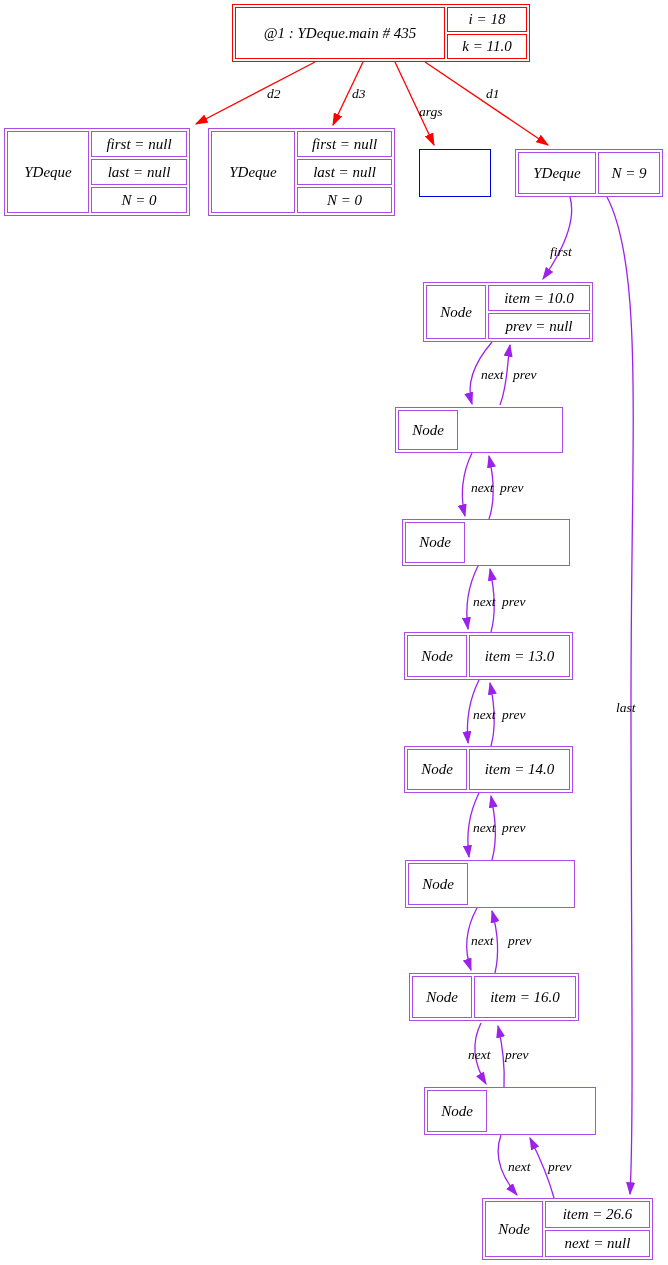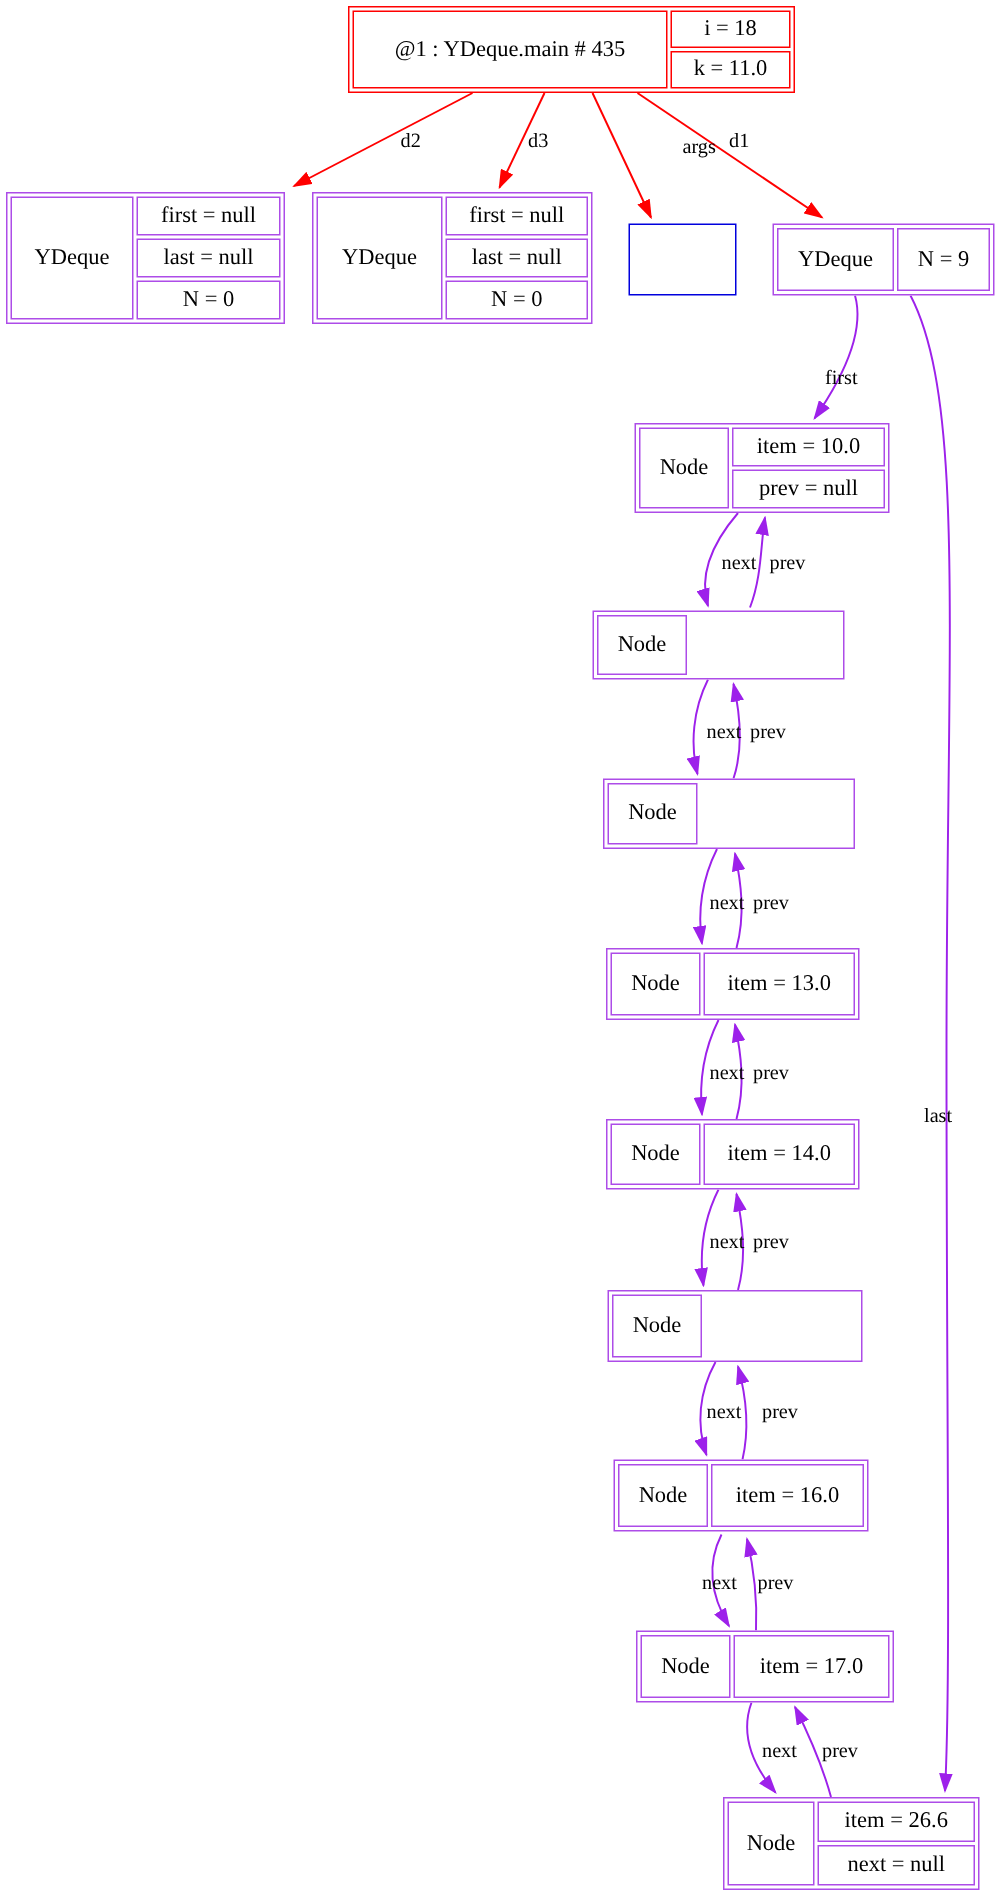--- a/index.html
+++ b/index.html
@@ -7,21 +7,21 @@
     --object-border:#ad4ce8;
     --edge-purple:#9d21ea;
     --args-border:#0000dd;
     --text-color:#000000;
     --background:#ffffff;
   }
   html,body{margin:0;padding:0;background:var(--background);}
   #canvas{
     position:relative;width:668px;height:1265px;overflow:hidden;
     font-family:"Liberation Serif","DejaVu Serif",serif;
-    color:var(--text-color);background:var(--background);
+    color:var(--text-color);background:var(--background);font-style:italic;
   }
   svg.edges{position:absolute;left:0;top:0;width:668px;height:1265px;pointer-events:none;}
   .e{fill:none;stroke-width:1.3px;}
   .e-red{stroke:var(--frame-border);}
   .e-purple{stroke:var(--edge-purple);}
   .ah-red{fill:var(--frame-border);stroke:none;}
   .ah-purple{fill:var(--edge-purple);stroke:none;}
 
   .record{
     position:absolute;display:flex;flex-direction:row;
@@ -152,37 +152,36 @@
     <div class="cell name" style="width:60px;">Node</div>
   </div>
 
   <div class="record" style="left:409px;top:973px;width:170px;height:48px;">
     <div class="cell name" style="width:60px;">Node</div>
     <div class="cell">item = 16.0</div>
   </div>
 
   <div class="record" style="left:424px;top:1087px;width:172px;height:48px;">
     <div class="cell name" style="width:60px;">Node</div>
-    <div class="cell">item = 17.0</div>
   </div>
 
   <div class="record" style="left:482px;top:1198px;width:171px;height:62px;">
     <div class="cell name" style="width:58px;">Node</div>
     <div class="col">
       <div class="cell">item = 26.6</div>
       <div class="cell">next = null</div>
     </div>
   </div>
 
   <span class="elabel" style="left:267px;top:86px;">d2</span>
   <span class="elabel" style="left:352px;top:86px;">d3</span>
-  <span class="elabel" style="left:419px;top:90px;margin-left:36px;">args</span>
+  <span class="elabel" style="left:419px;top:104px;">args</span>
   <span class="elabel" style="left:486px;top:86px;">d1</span>
   <span class="elabel" style="left:550px;top:244px;">first</span>
-  <span class="elabel" style="left:616px;top:700px;margin-top:36px;">last</span>
+  <span class="elabel" style="left:616px;top:700px;">last</span>
 
   <span class="elabel" style="left:481px;top:367px;">next</span>
   <span class="elabel" style="left:513px;top:367px;">prev</span>
   <span class="elabel" style="left:471px;top:480px;">next</span>
   <span class="elabel" style="left:500px;top:480px;">prev</span>
   <span class="elabel" style="left:473px;top:594px;">next</span>
   <span class="elabel" style="left:502px;top:594px;">prev</span>
   <span class="elabel" style="left:473px;top:707px;">next</span>
   <span class="elabel" style="left:502px;top:707px;">prev</span>
   <span class="elabel" style="left:473px;top:820px;">next</span>

